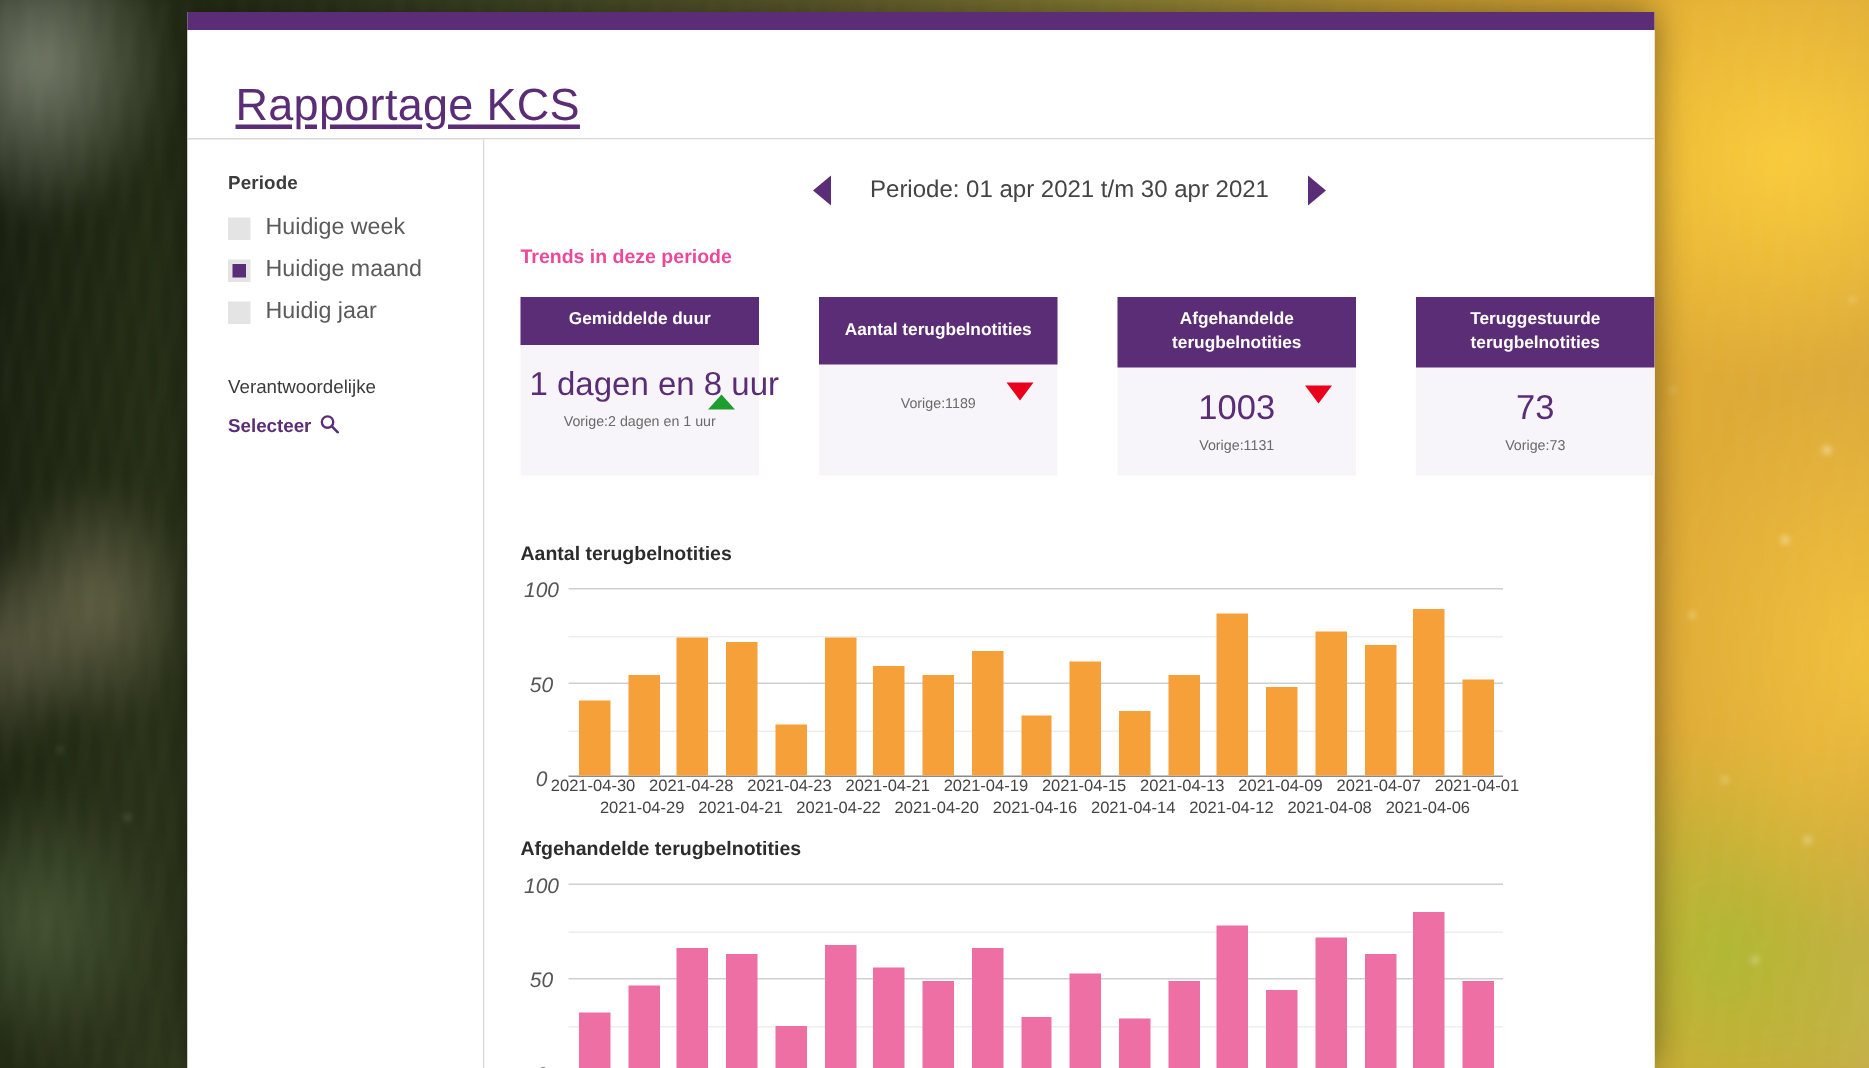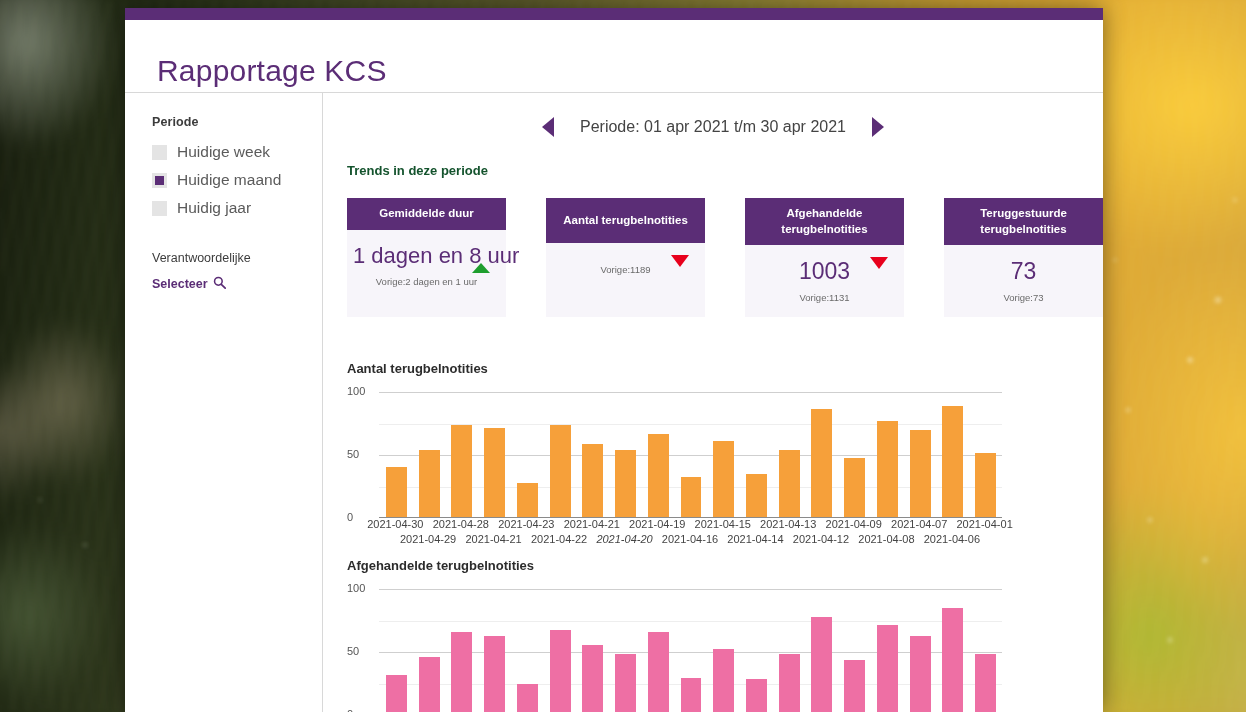--- a/index.html
+++ b/index.html
@@ -63,20 +63,21 @@
 
   
   #header{
     height:73px; position:relative;
     border-bottom:1px solid #d8d8d8;
     background:#fff;
   }
   #page-title{
     position:absolute; left:32px; top:34px;
     font-size:30px; color:#5B2D76;
+    text-decoration:underline;
     text-underline-offset:3px;
     font-weight:400;
     letter-spacing:.2px;
     cursor:pointer;
   }
   #header-actions{
     position:absolute; right:41px; top:36px;
     display:flex; gap:7px;
   }
   .hbtn{
@@ -133,21 +134,21 @@
     border-top:10px solid transparent;
     border-bottom:10px solid transparent;
   }
   .arrow.left{ border-right:12px solid #5B2D76; }
   .arrow.right{ border-left:12px solid #5B2D76; }
   #period-text{ font-size:16px; color:#444; }
 
   
   #trends-title{
     margin:26px 0 0 24px; font-size:13px;
-    font-weight:bold; color:#14532d;
+    font-weight:bold; color:#ec4899;
   }
   #cards{
     display:flex; gap:40px; margin:20px 0 0 24px;
   }
   .card{ width:159px; background:#f7f5fa; }
   .card-head{
     background:#5B2D76; color:#fff; font-size:11.5px;
     font-weight:bold; text-align:center; line-height:1.35;
     padding:8px 6px; min-height:31px;
     display:flex; align-items:center; justify-content:center;
@@ -185,22 +186,22 @@
     margin:0 0 0 24px; font-size:13px;
     font-weight:bold; color:#2c2c2c;
   }
   #chart1-title{ margin-top:44px; }
   #chart2-title{ margin-top:10px; }
   .chart{
     position:relative; height:126px;
     margin:16px 0 0 24px; width:655px;
   }
   .ylab{
-    position:absolute; left:0; width:28px; text-align:left;
-    font-size:11px; color:#555;
+    position:absolute; left:0; width:28px; text-align:center;
+    font-size:14px; color:#555;font-style:italic;
   }
   .gridline{
     position:absolute; left:32px; right:0; height:1px;
   }
   .gridline.major{ background:#cfcfcf; }
   .gridline.minor{ background:#eeeeee; }
   .axis{
     position:absolute; left:32px; right:0; bottom:0;
     height:1px; background:#8a8a8a;
   }
@@ -384,21 +385,21 @@
           </div>
         </div>
       <div class="xlabels" id="chart1-x">
           <div class="xlab" style="left: 16.3684px; top: 0px;">2021-04-30</div>
           <div class="xlab" style="left: 49.1053px; top: 15px;">2021-04-29</div>
           <div class="xlab" style="left: 81.8421px; top: 0px;">2021-04-28</div>
           <div class="xlab" style="left: 114.579px; top: 15px;">2021-04-21</div>
           <div class="xlab" style="left: 147.316px; top: 0px;">2021-04-23</div>
           <div class="xlab" style="left: 180.053px; top: 15px;">2021-04-22</div>
           <div class="xlab" style="left: 212.789px; top: 0px;">2021-04-21</div>
-          <div class="xlab" style="left: 245.526px; top: 15px; font-style: italic;">2021-04-20</div>
+          <div class="xlab" style="left: 245.526px; top: 15px;">2021-04-20</div>
           <div class="xlab" style="left: 278.263px; top: 0px;">2021-04-19</div>
           <div class="xlab" style="left: 311px; top: 15px;">2021-04-16</div>
           <div class="xlab" style="left: 343.737px; top: 0px;">2021-04-15</div>
           <div class="xlab" style="left: 376.474px; top: 15px;">2021-04-14</div>
           <div class="xlab" style="left: 409.211px; top: 0px;">2021-04-13</div>
           <div class="xlab" style="left: 441.947px; top: 15px;">2021-04-12</div>
           <div class="xlab" style="left: 474.684px; top: 0px;">2021-04-09</div>
           <div class="xlab" style="left: 507.421px; top: 15px;">2021-04-08</div>
           <div class="xlab" style="left: 540.158px; top: 0px;">2021-04-07</div>
           <div class="xlab" style="left: 572.895px; top: 15px;">2021-04-06</div>

